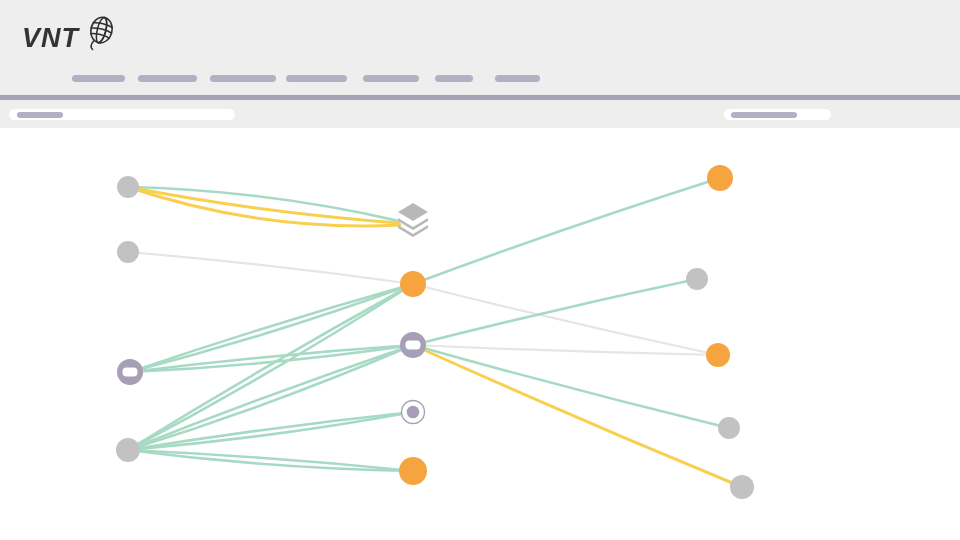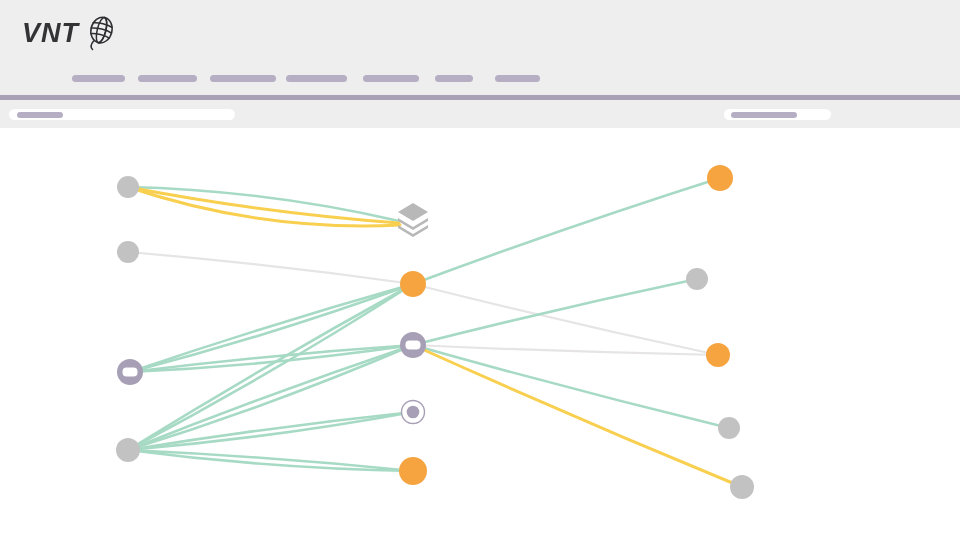--- a/index.html
+++ b/index.html
@@ -5,21 +5,21 @@
   html,body{margin:0;padding:0;}
   body{
     width:960px;height:540px;overflow:hidden;position:relative;
     background:#ffffff;font-family:"Liberation Sans",sans-serif;
   }
   .header{
     position:absolute;left:0;top:0;width:960px;height:95px;
     background:#efeeef;
   }
   .brand{
-    position:absolute;left:22px;top:20px;display:flex;gap:6px;
+    position:absolute;left:22px;top:20px;display:flex;align-items:center;gap:6px;
   }
   .brand-text{
     font-size:27px;font-weight:bold;font-style:italic;color:#333336;
     letter-spacing:1px;line-height:1;
   }
   .globe{margin-top:-6px;}
   .nav-row{position:absolute;left:0;top:0;width:960px;height:95px;}
   .nav-pill{
     position:absolute;top:75px;height:7px;border-radius:4px;background:#b6afc3;
   }

